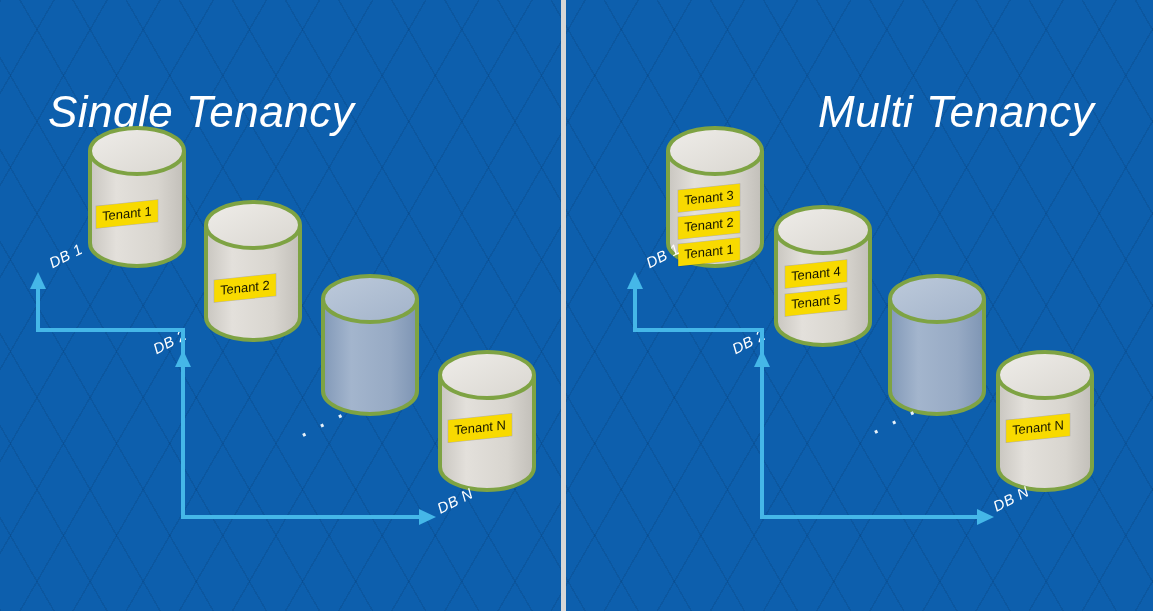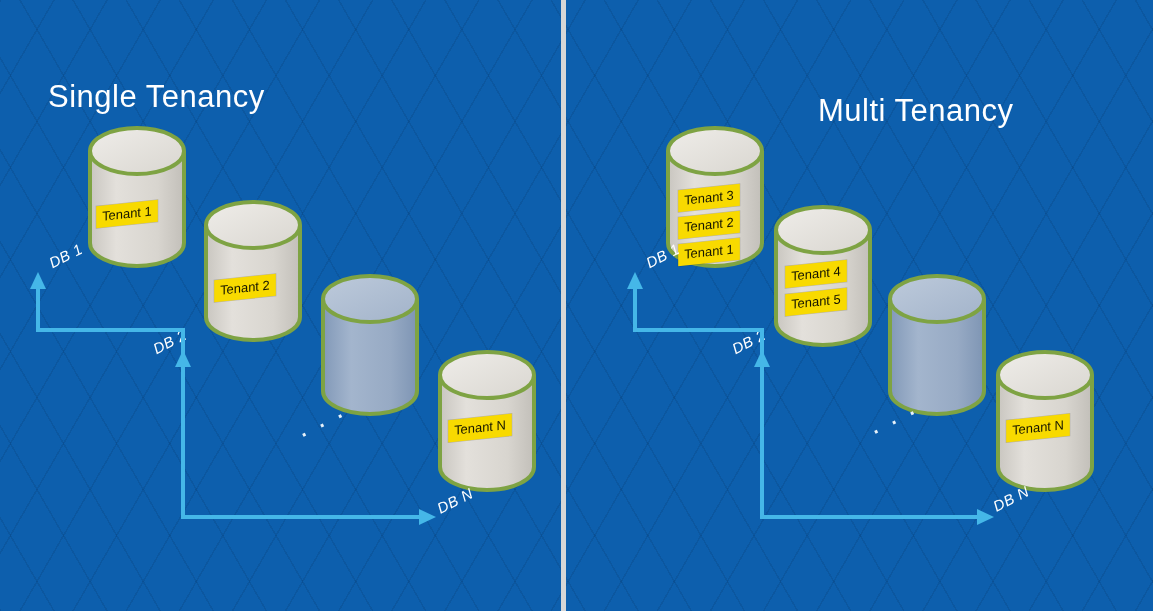--- a/index.html
+++ b/index.html
@@ -9,27 +9,28 @@
     overflow:hidden;
     background-color:#0d5fad;
     background-image:
       repeating-linear-gradient(60deg,  rgba(5,45,88,0.16) 0 1.5px, transparent 1.5px 46px),
       repeating-linear-gradient(120deg, rgba(5,45,88,0.16) 0 1.5px, transparent 1.5px 46px);
     font-family:"Liberation Sans", sans-serif;
   }
   .title{
     position:absolute;
     color:#ffffff;
-    font-size:31px;
+    font-size:44px;
     font-weight:300;
     letter-spacing:0.5px;
     white-space:nowrap;
+    font-style:italic;
   }
   .title.left{left:48px;top:58px;}
-  .title.right{left:818px;top:72px;}
+  .title.right{left:818px;top:58px;}
   .divider{
     position:absolute;left:561px;top:0;width:5px;height:611px;
     background:#d6d6d6;
   }
   .cyl{position:absolute;width:104px;height:150px;}
   .tenant{
     position:absolute;
     background:#f8da00;
     color:#151500;
     font-size:13px;

